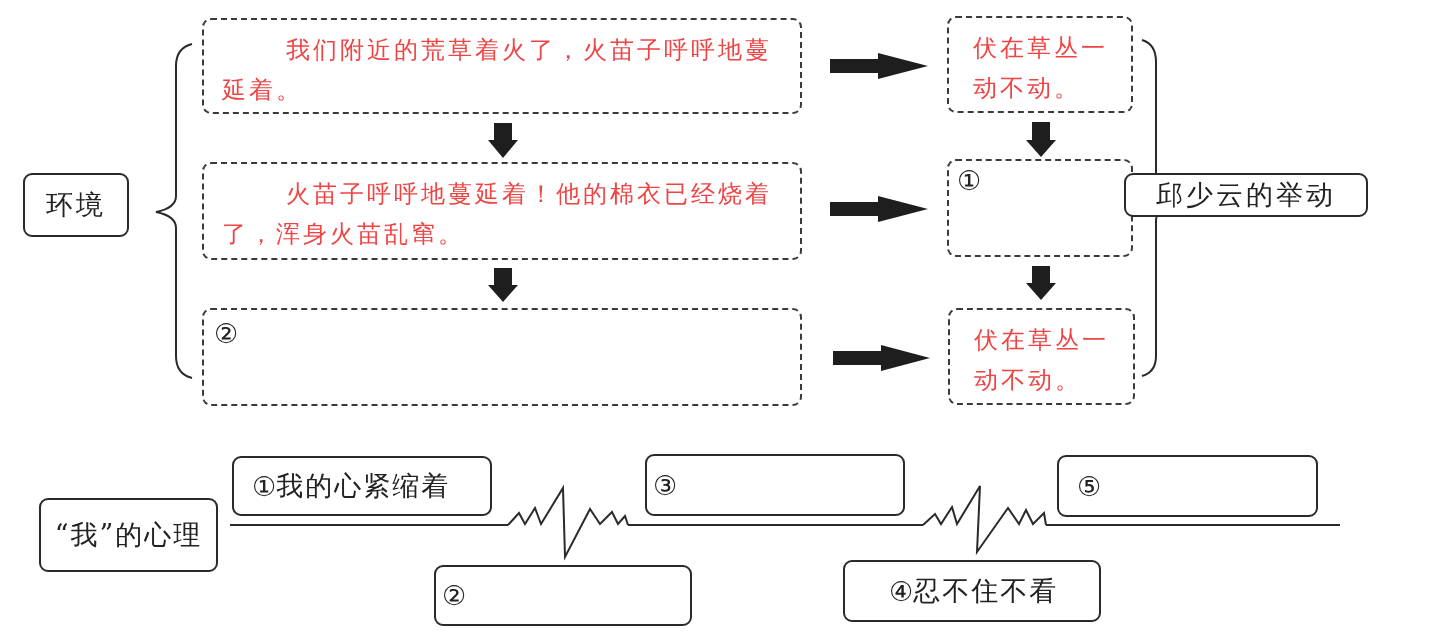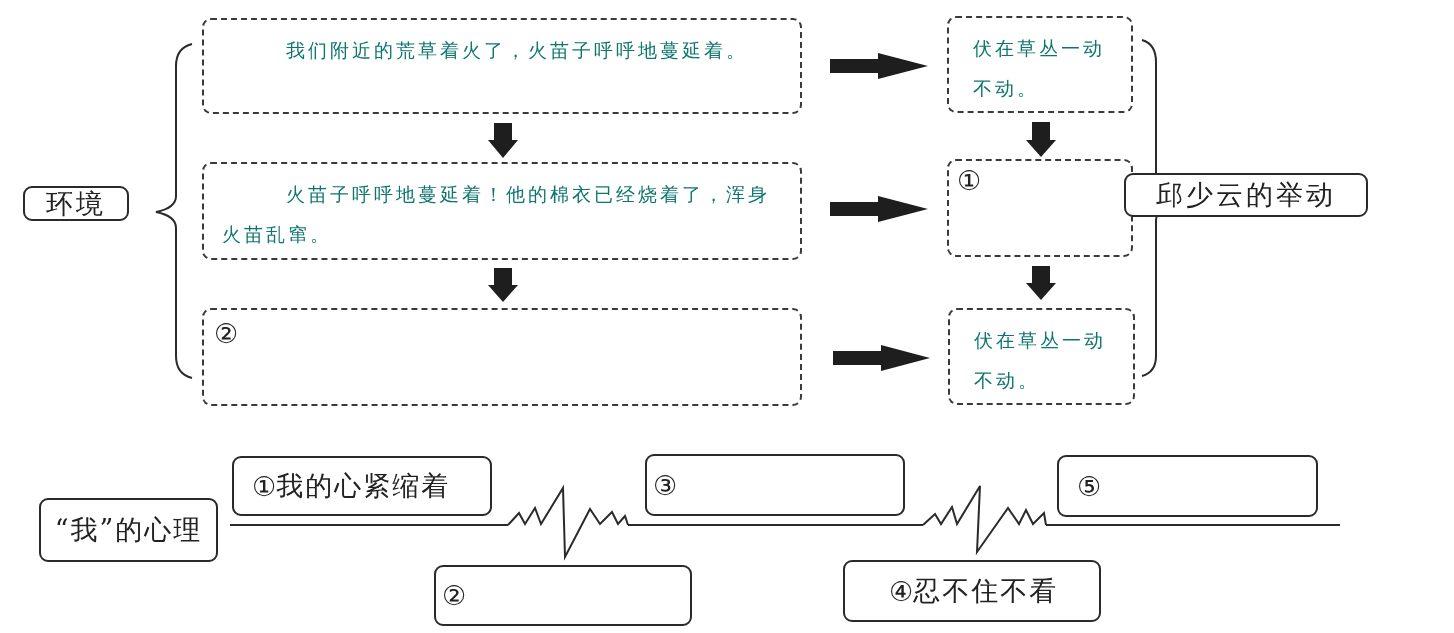--- a/index.html
+++ b/index.html
@@ -1,21 +1,21 @@
 <!DOCTYPE html>
 <html><head>
 <meta charset="utf-8">
 <style>
   html, body { margin:0; padding:0; background:#ffffff; }
   body { width:1454px; height:633px; position:relative; overflow:hidden;
          font-family:"DejaVu Serif","Liberation Serif",serif; color:#222; }
   .abs { position:absolute; box-sizing:border-box; }
   .solid { border:2px solid #2a2a2a; border-radius:9px; background:#fff; }
   .dashed { border:2px dashed #3a3a3a; border-radius:9px; background:#fff; }
-  .txt { font-size:19px; line-height:40px; letter-spacing:3px; color:#0f766e; }
+  .txt { font-size:24px; line-height:40px; letter-spacing:3px; color:#ef4444; }
   .label { display:flex; align-items:center; justify-content:center; font-size:27px; letter-spacing:3px; }
   svg.overlay { position:absolute; left:0; top:0; }
   .num { font-size:27px; }
 </style>
 </head>
 <body>
 
 <svg class="overlay" width="1454" height="633">
 
   <path d="M192,44 Q176,48 176,66 L176,196 Q176,208 156,212 Q176,216 176,228 L176,356 Q176,374 192,378" fill="none" stroke="#2a2a2a" stroke-width="2"></path>
@@ -53,21 +53,21 @@
     <polygon points="881,345 881,371 930,358"></polygon>
   </g>
 
   <line x1="230" y1="525" x2="508" y2="525" stroke="#2a2a2a" stroke-width="2"></line>
   <polyline fill="none" stroke="#2a2a2a" stroke-width="2" points="508,525 519,513 525,524 535,508 541,524 563,488 565,557 590,509 600,524 612,512 618,524 625,516 628,525"></polyline>
   <line x1="628" y1="525" x2="923" y2="525" stroke="#2a2a2a" stroke-width="2"></line>
   <polyline fill="none" stroke="#2a2a2a" stroke-width="2" points="923,525 935,514 941,524 952,507 957,524 980,486 977,552 1008,508 1019,524 1026,510 1033,524 1044,513 1046,525"></polyline>
   <line x1="1046" y1="525" x2="1340" y2="525" stroke="#2a2a2a" stroke-width="2"></line>
 </svg>
 
-<div class="abs solid label" style="left:23px;top:186px;width:106px;height:35px;">
+<div class="abs solid label" style="left:23px;top:173px;width:106px;height:64px;">
   <span>环境</span>
 </div>
 
 <div class="abs dashed" style="left:202px;top:18px;width:600px;height:96px;padding:10px 18px 0 18px;">
   <div class="txt" style="text-indent:64px;">我们附近的荒草着火了，火苗子呼呼地蔓延着。</div>
 </div>
 <div class="abs dashed" style="left:202px;top:162px;width:600px;height:98px;padding:10px 18px 0 18px;">
   <div class="txt" style="text-indent:64px;">火苗子呼呼地蔓延着！他的棉衣已经烧着了，浑身火苗乱窜。</div>
 </div>
 <div class="abs dashed" style="left:202px;top:308px;width:600px;height:98px;padding:8px 10px 0 10px;">
@@ -81,21 +81,21 @@
   <div class="num">①</div>
 </div>
 <div class="abs dashed" style="left:948px;top:308px;width:187px;height:97px;padding:10px 0 0 24px;">
   <div class="txt" style="width:140px;">伏在草丛一动不动。</div>
 </div>
 
 <div class="abs solid label" style="left:1124px;top:173px;width:244px;height:44px;">
   <span>邱少云的举动</span>
 </div>
 
-<div class="abs solid label" style="left:39px;top:498px;width:179px;height:64px;">
+<div class="abs solid label" style="left:39px;top:498px;width:179px;height:74px;">
   <span style="letter-spacing:2px;">“我”的心理</span>
 </div>
 
 <div class="abs solid" style="left:232px;top:456px;width:260px;height:60px;display:flex;align-items:center;padding-left:18px;font-size:27px;">
   <span>①</span>
     <span style="letter-spacing:2px;text-align:center;">我的心紧缩着</span>
 </div>
 <div class="abs solid" style="left:434px;top:565px;width:258px;height:61px;display:flex;align-items:center;padding-left:6px;font-size:27px;">
   <span>②</span>
     <span></span>

